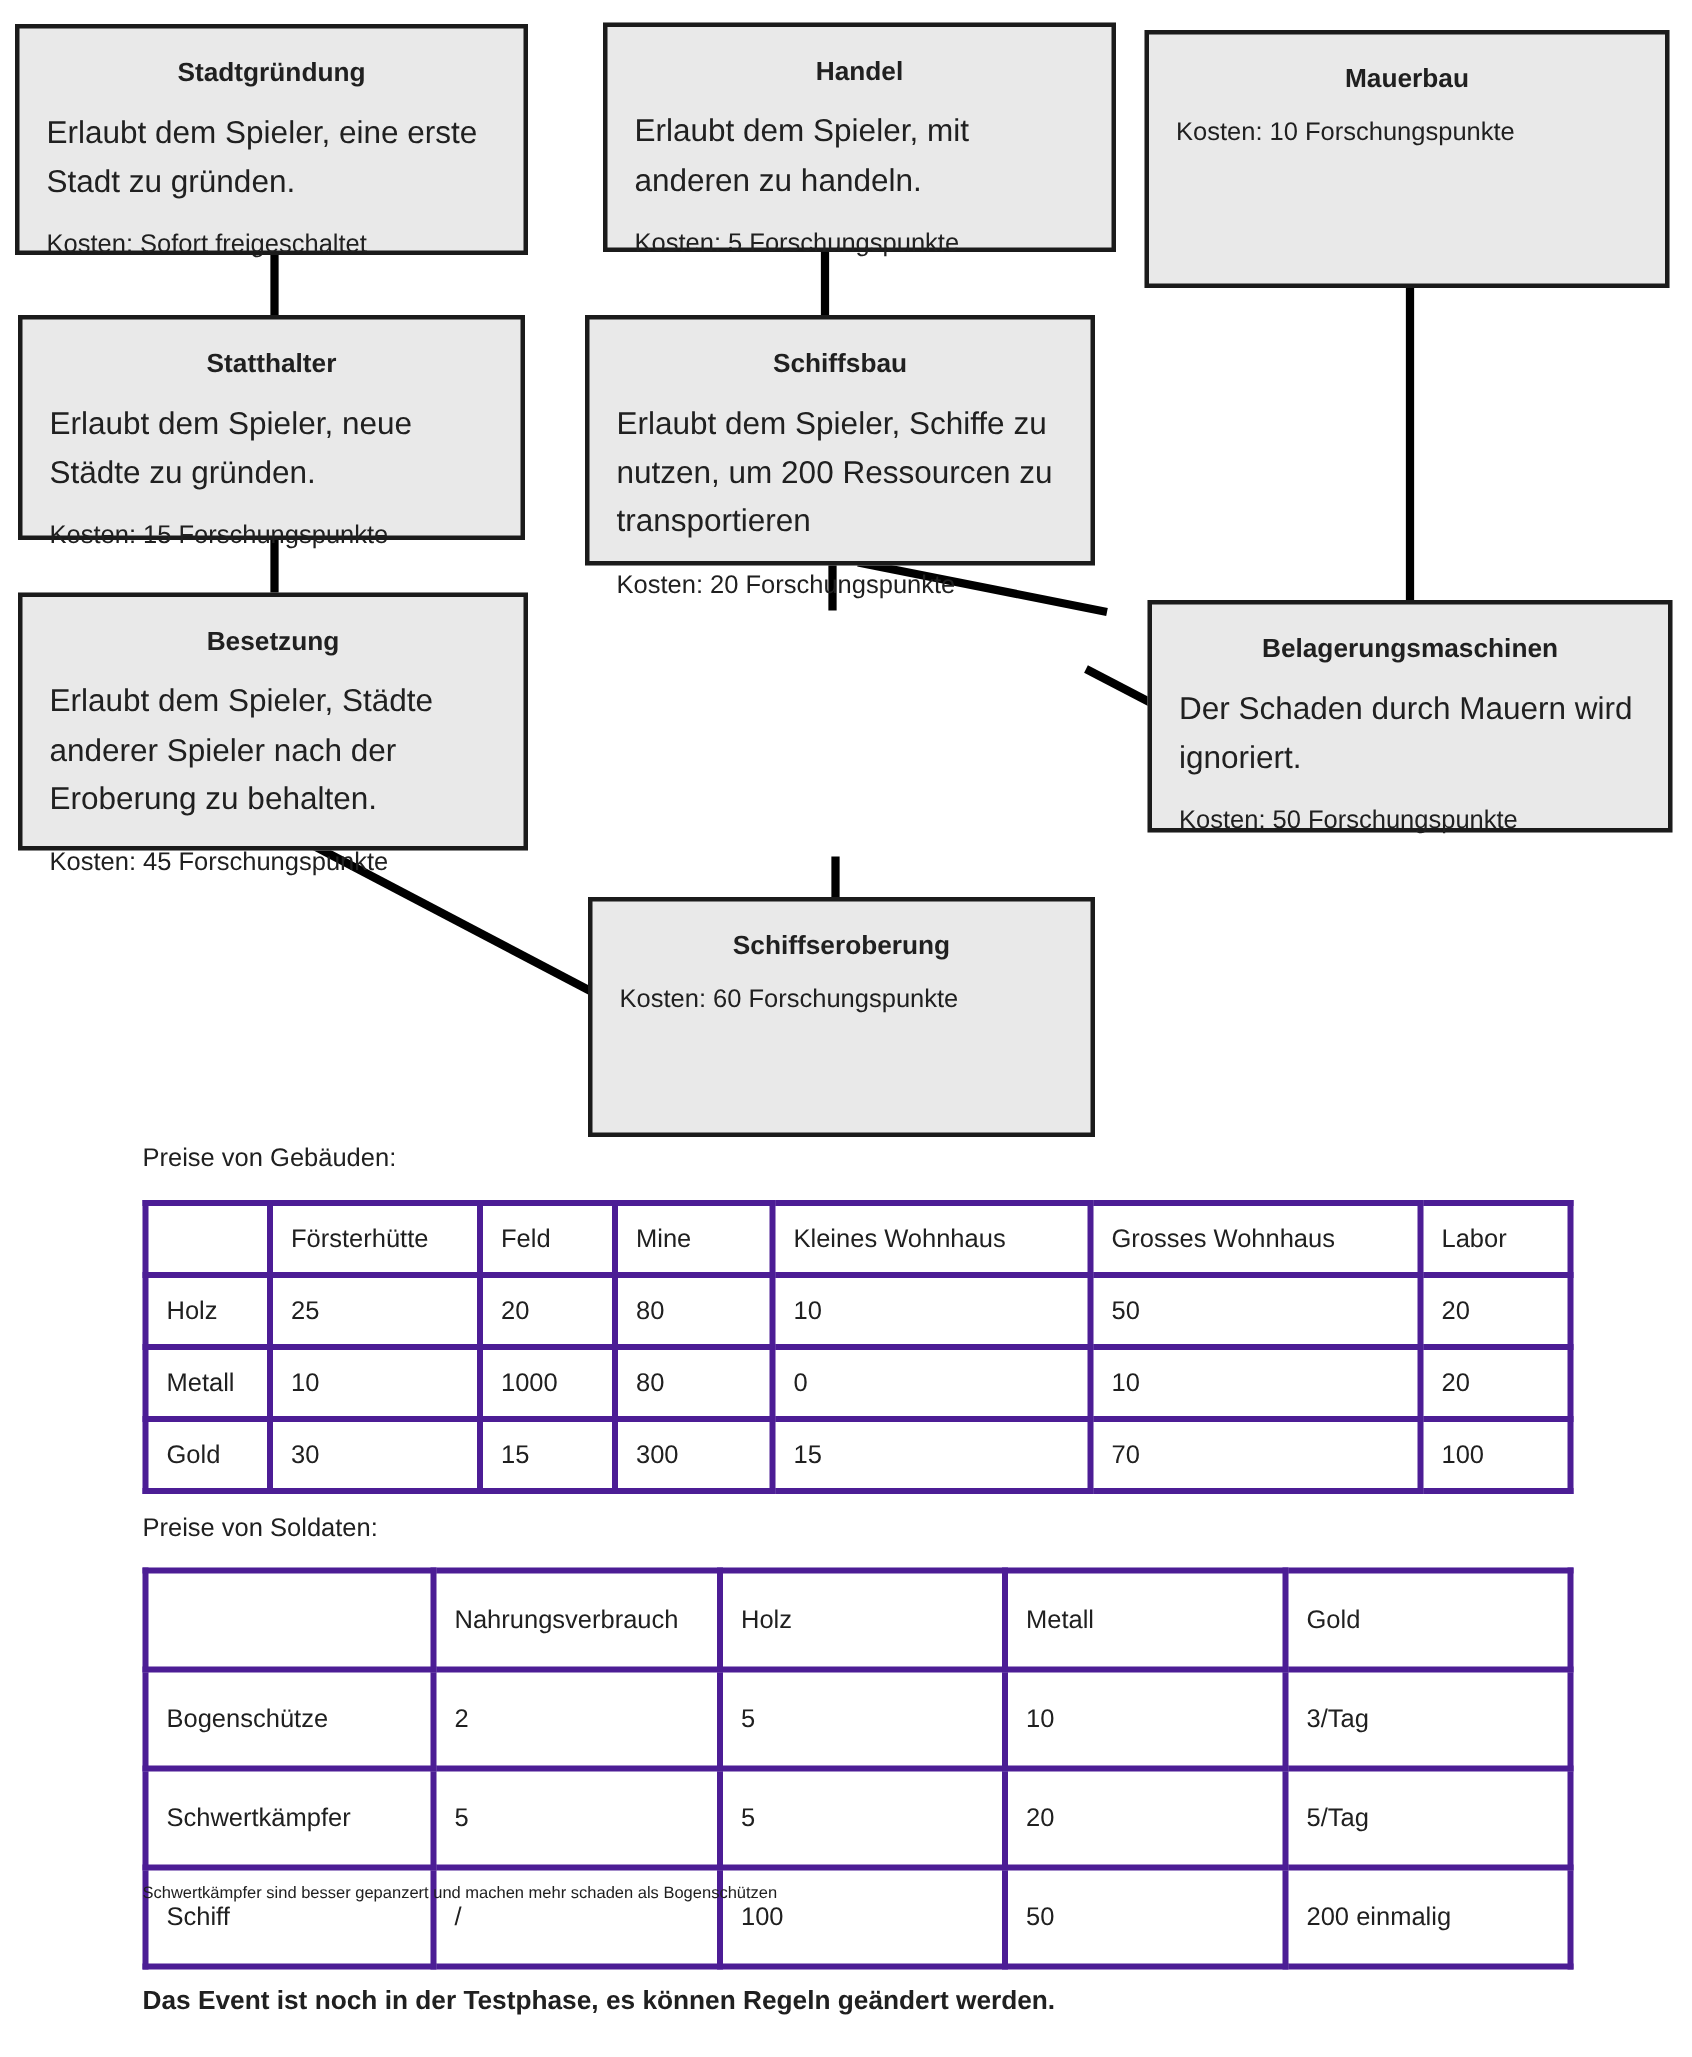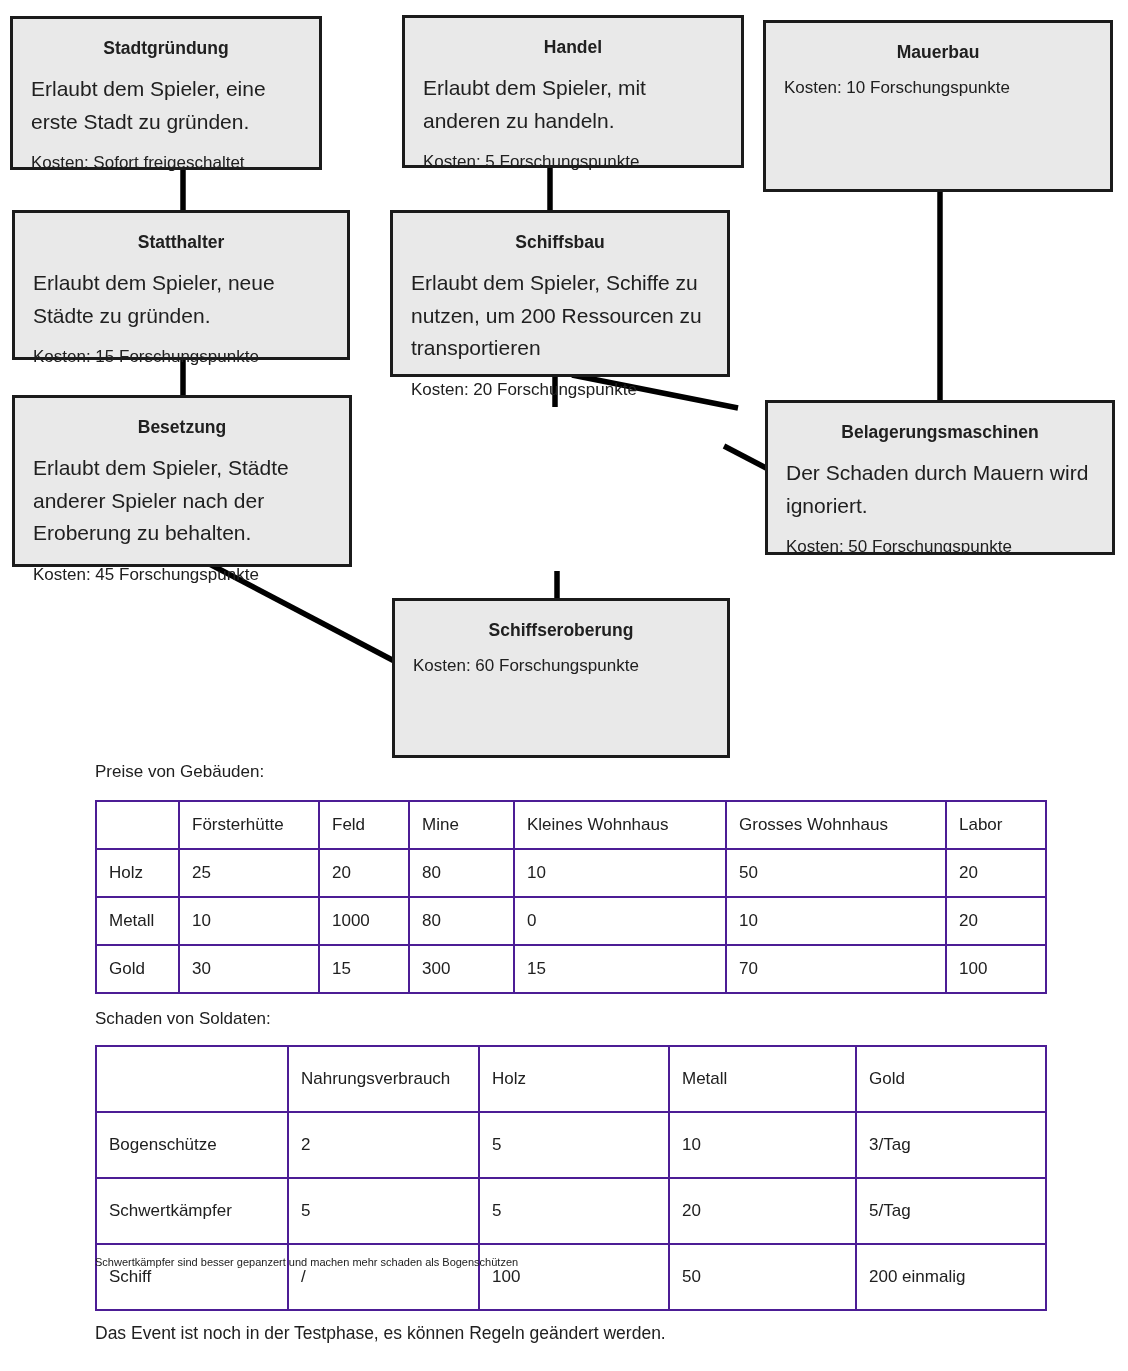--- a/index.html
+++ b/index.html
@@ -33,21 +33,21 @@
   }
   .node-desc {
     font-size: 21px;
     line-height: 1.55;
     margin: 14px 0 0 0;
   }
   .node-cost {
     font-size: 17px;
     margin: 15px 0 0 0;
   }
-  #node-stadtgruendung      { left: 10px;  top: 16px;  width: 312px; height: 154px; }
+  #node-stadtgruendung      { left: 10px;  top: 16px;  width: 342px; height: 154px; }
   #node-handel              { left: 402px; top: 15px;  width: 342px; height: 153px; }
   #node-mauerbau            { left: 763px; top: 20px;  width: 350px; height: 172px; }
   #node-statthalter         { left: 12px;  top: 210px; width: 338px; height: 150px; }
   #node-schiffsbau          { left: 390px; top: 210px; width: 340px; height: 167px; }
   #node-besetzung           { left: 12px;  top: 395px; width: 340px; height: 172px; }
   #node-militaerschiffe     { left: 390px; top: 403px; width: 340px; height: 172px; }
   #node-belagerungsmaschinen{ left: 765px; top: 400px; width: 350px; height: 155px; }
   #node-schiffseroberung    { left: 392px; top: 598px; width: 338px; height: 160px; }
 
   
@@ -63,37 +63,37 @@
     left: 95px;
     width: 950px;
     border-collapse: collapse;
     table-layout: fixed;
     font-size: 17px;
     background: #ffffff;
   }
   #table-buildings { top: 800px; }
   #table-soldiers  { top: 1045px; }
   .price-table td {
-    border: 2px solid #4c1d95;
+    border: 4px solid #4c1d95;
     padding: 0 0 0 12px;
     vertical-align: middle;
     overflow: hidden;
     white-space: nowrap;
   }
   #table-buildings tr { height: 48px; }
   #table-soldiers tr  { height: 66px; }
 
   
   .note {
     position: absolute;
     left: 95px;
     font-size: 11px;
   }
   #note-soldiers { top: 1256px; }
-  #note-testphase { top: 1323px; font-weight: normal; font-size: 17.5px; }
+  #note-testphase { top: 1323px; font-weight: bold; font-size: 17.5px; }
 </style>
 </head>
 <body>
 
 <div class="page">
 
   <svg class="connectors" width="1128" height="780">
     <line x1="183" y1="166" x2="183" y2="214"></line>
     <line x1="183" y1="356" x2="183" y2="399"></line>
     <line x1="550" y1="164" x2="550" y2="214"></line>
@@ -188,21 +188,21 @@
         <td>30</td>
         <td>15</td>
         <td>300</td>
         <td>15</td>
         <td>70</td>
         <td>100</td>
       </tr>
     </tbody>
   </table>
 
-  <div class="table-caption" id="caption-soldiers">Schaden von Soldaten:</div>
+  <div class="table-caption" id="caption-soldiers">Preise von Soldaten:</div>
   <table class="price-table" id="table-soldiers">
     <colgroup>
       <col style="width:192px">
         <col style="width:191px">
         <col style="width:190px">
         <col style="width:187px">
         <col style="width:190px">
     </colgroup>
     <tbody>
       <tr>

